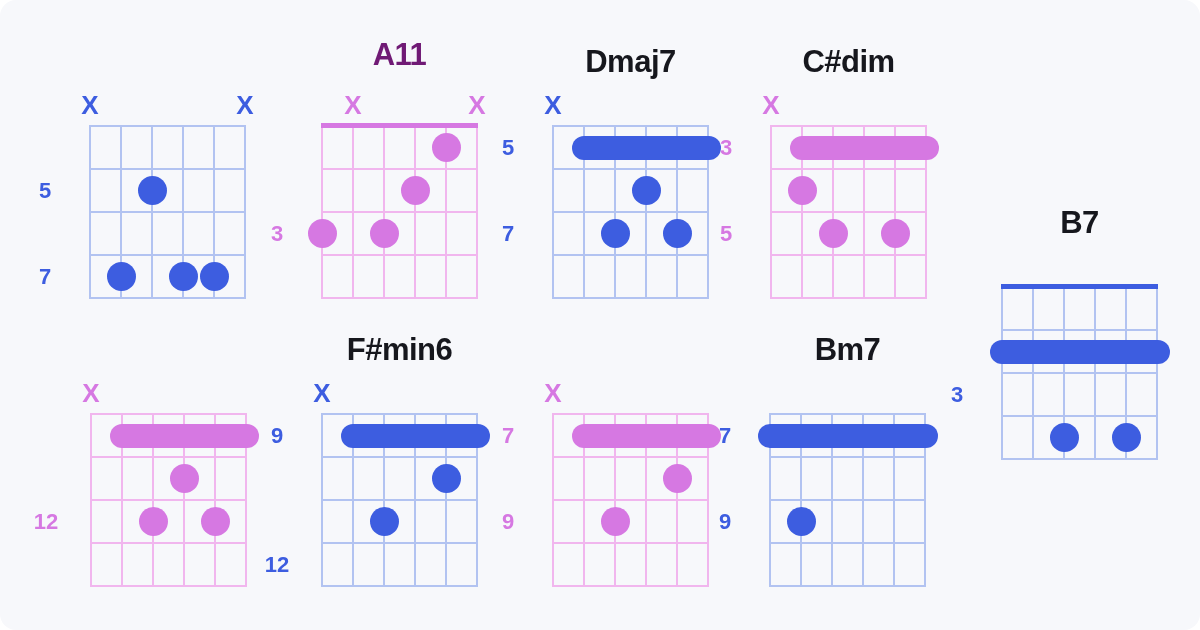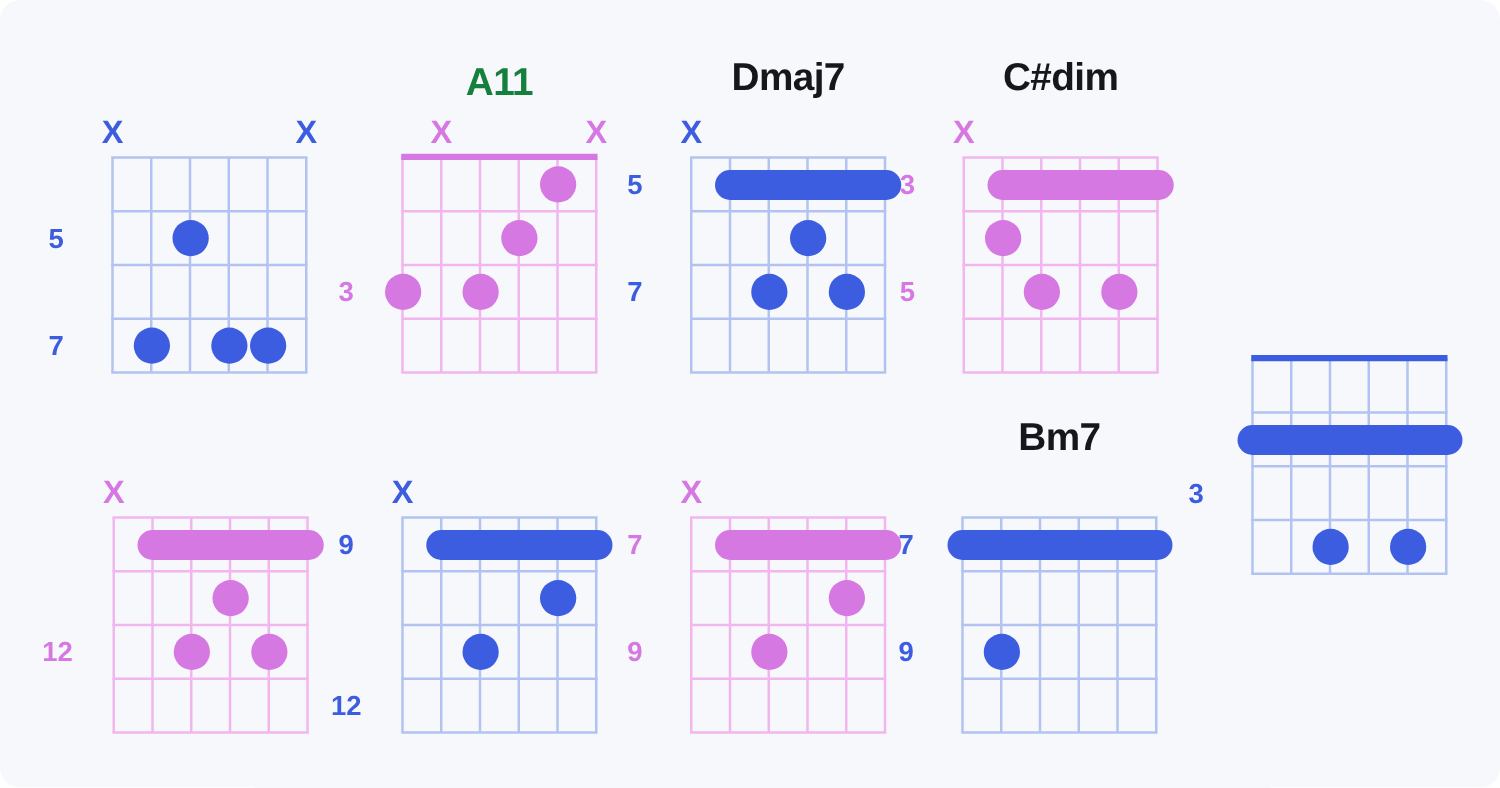--- a/index.html
+++ b/index.html
@@ -33,21 +33,21 @@
         <div class="hline" style="left: 89px; top: 254px; width: 157px; height: 2px; background: rgb(178, 195, 241);"></div>
         <div class="hline" style="left: 89px; top: 297px; width: 157px; height: 2px; background: rgb(178, 195, 241);"></div>
         <div class="dot" style="left: 137.5px; top: 176px; background: rgb(61, 93, 224);"></div>
         <div class="dot" style="left: 106.5px; top: 262px; background: rgb(61, 93, 224);"></div>
         <div class="dot" style="left: 168.5px; top: 262px; background: rgb(61, 93, 224);"></div>
         <div class="dot" style="left: 199.5px; top: 262px; background: rgb(61, 93, 224);"></div>
         <div class="fret-label" style="left: 23px; top: 177.5px; color: rgb(61, 93, 224);">5</div>
         <div class="fret-label" style="left: 23px; top: 263.5px; color: rgb(61, 93, 224);">7</div>
       </div>
       <div class="chord">
-        <div class="chord-title" style="left: 289.5px; top: 50px; color: #15803d;">A11</div>
+        <div class="chord-title" style="left: 289.5px; top: 39px; color: #701a75;">A11</div>
         <div class="mute-x" style="left: 336px; top: 90px; color: rgb(214, 120, 226);">X</div>
         <div class="mute-x" style="left: 460px; top: 90px; color: rgb(214, 120, 226);">X</div>
         <div class="vline" style="left: 321px; top: 126px; width: 2px; height: 172px; background: rgb(241, 182, 238);"></div>
         <div class="vline" style="left: 352px; top: 126px; width: 2px; height: 172px; background: rgb(241, 182, 238);"></div>
         <div class="vline" style="left: 383px; top: 126px; width: 2px; height: 172px; background: rgb(241, 182, 238);"></div>
         <div class="vline" style="left: 414px; top: 126px; width: 2px; height: 172px; background: rgb(241, 182, 238);"></div>
         <div class="vline" style="left: 445px; top: 126px; width: 2px; height: 172px; background: rgb(241, 182, 238);"></div>
         <div class="vline" style="left: 476px; top: 126px; width: 2px; height: 172px; background: rgb(241, 182, 238);"></div>
         <div class="hline" style="left: 321px; top: 125px; width: 157px; height: 2px; background: rgb(241, 182, 238);"></div>
         <div class="hline" style="left: 321px; top: 168px; width: 157px; height: 2px; background: rgb(241, 182, 238);"></div>
@@ -97,20 +97,21 @@
         <div class="hline" style="left: 770px; top: 254px; width: 157px; height: 2px; background: rgb(241, 182, 238);"></div>
         <div class="hline" style="left: 770px; top: 297px; width: 157px; height: 2px; background: rgb(241, 182, 238);"></div>
         <div class="barre" style="left: 790px; top: 135.5px; width: 149px; background: rgb(214, 120, 226);"></div>
         <div class="dot" style="left: 787.5px; top: 176px; background: rgb(214, 120, 226);"></div>
         <div class="dot" style="left: 818.5px; top: 219px; background: rgb(214, 120, 226);"></div>
         <div class="dot" style="left: 880.5px; top: 219px; background: rgb(214, 120, 226);"></div>
         <div class="fret-label" style="left: 704px; top: 134.5px; color: rgb(214, 120, 226);">3</div>
         <div class="fret-label" style="left: 704px; top: 220.5px; color: rgb(214, 120, 226);">5</div>
       </div>
       <div class="chord">
+        <div class="chord-title" style="left: 969.5px; top: 207px; color: rgb(22, 23, 29);">B7</div>
         <div class="vline" style="left: 1001px; top: 287px; width: 2px; height: 172px; background: rgb(178, 195, 241);"></div>
         <div class="vline" style="left: 1032px; top: 287px; width: 2px; height: 172px; background: rgb(178, 195, 241);"></div>
         <div class="vline" style="left: 1063px; top: 287px; width: 2px; height: 172px; background: rgb(178, 195, 241);"></div>
         <div class="vline" style="left: 1094px; top: 287px; width: 2px; height: 172px; background: rgb(178, 195, 241);"></div>
         <div class="vline" style="left: 1125px; top: 287px; width: 2px; height: 172px; background: rgb(178, 195, 241);"></div>
         <div class="vline" style="left: 1156px; top: 287px; width: 2px; height: 172px; background: rgb(178, 195, 241);"></div>
         <div class="hline" style="left: 1001px; top: 286px; width: 157px; height: 2px; background: rgb(178, 195, 241);"></div>
         <div class="hline" style="left: 1001px; top: 329px; width: 157px; height: 2px; background: rgb(178, 195, 241);"></div>
         <div class="hline" style="left: 1001px; top: 372px; width: 157px; height: 2px; background: rgb(178, 195, 241);"></div>
         <div class="hline" style="left: 1001px; top: 415px; width: 157px; height: 2px; background: rgb(178, 195, 241);"></div>
@@ -134,20 +135,21 @@
         <div class="hline" style="left: 90px; top: 499px; width: 157px; height: 2px; background: rgb(241, 182, 238);"></div>
         <div class="hline" style="left: 90px; top: 542px; width: 157px; height: 2px; background: rgb(241, 182, 238);"></div>
         <div class="hline" style="left: 90px; top: 585px; width: 157px; height: 2px; background: rgb(241, 182, 238);"></div>
         <div class="barre" style="left: 110px; top: 423.5px; width: 149px; background: rgb(214, 120, 226);"></div>
         <div class="dot" style="left: 169.5px; top: 464px; background: rgb(214, 120, 226);"></div>
         <div class="dot" style="left: 138.5px; top: 507px; background: rgb(214, 120, 226);"></div>
         <div class="dot" style="left: 200.5px; top: 507px; background: rgb(214, 120, 226);"></div>
         <div class="fret-label" style="left: 24px; top: 508.5px; color: rgb(214, 120, 226);">12</div>
       </div>
       <div class="chord">
+        <div class="chord-title" style="left: 289.5px; top: 334px; color: rgb(22, 23, 29);">F#min6</div>
         <div class="mute-x" style="left: 305px; top: 378px; color: rgb(61, 93, 224);">X</div>
         <div class="vline" style="left: 321px; top: 414px; width: 2px; height: 172px; background: rgb(178, 195, 241);"></div>
         <div class="vline" style="left: 352px; top: 414px; width: 2px; height: 172px; background: rgb(178, 195, 241);"></div>
         <div class="vline" style="left: 383px; top: 414px; width: 2px; height: 172px; background: rgb(178, 195, 241);"></div>
         <div class="vline" style="left: 414px; top: 414px; width: 2px; height: 172px; background: rgb(178, 195, 241);"></div>
         <div class="vline" style="left: 445px; top: 414px; width: 2px; height: 172px; background: rgb(178, 195, 241);"></div>
         <div class="vline" style="left: 476px; top: 414px; width: 2px; height: 172px; background: rgb(178, 195, 241);"></div>
         <div class="hline" style="left: 321px; top: 413px; width: 157px; height: 2px; background: rgb(178, 195, 241);"></div>
         <div class="hline" style="left: 321px; top: 456px; width: 157px; height: 2px; background: rgb(178, 195, 241);"></div>
         <div class="hline" style="left: 321px; top: 499px; width: 157px; height: 2px; background: rgb(178, 195, 241);"></div>

